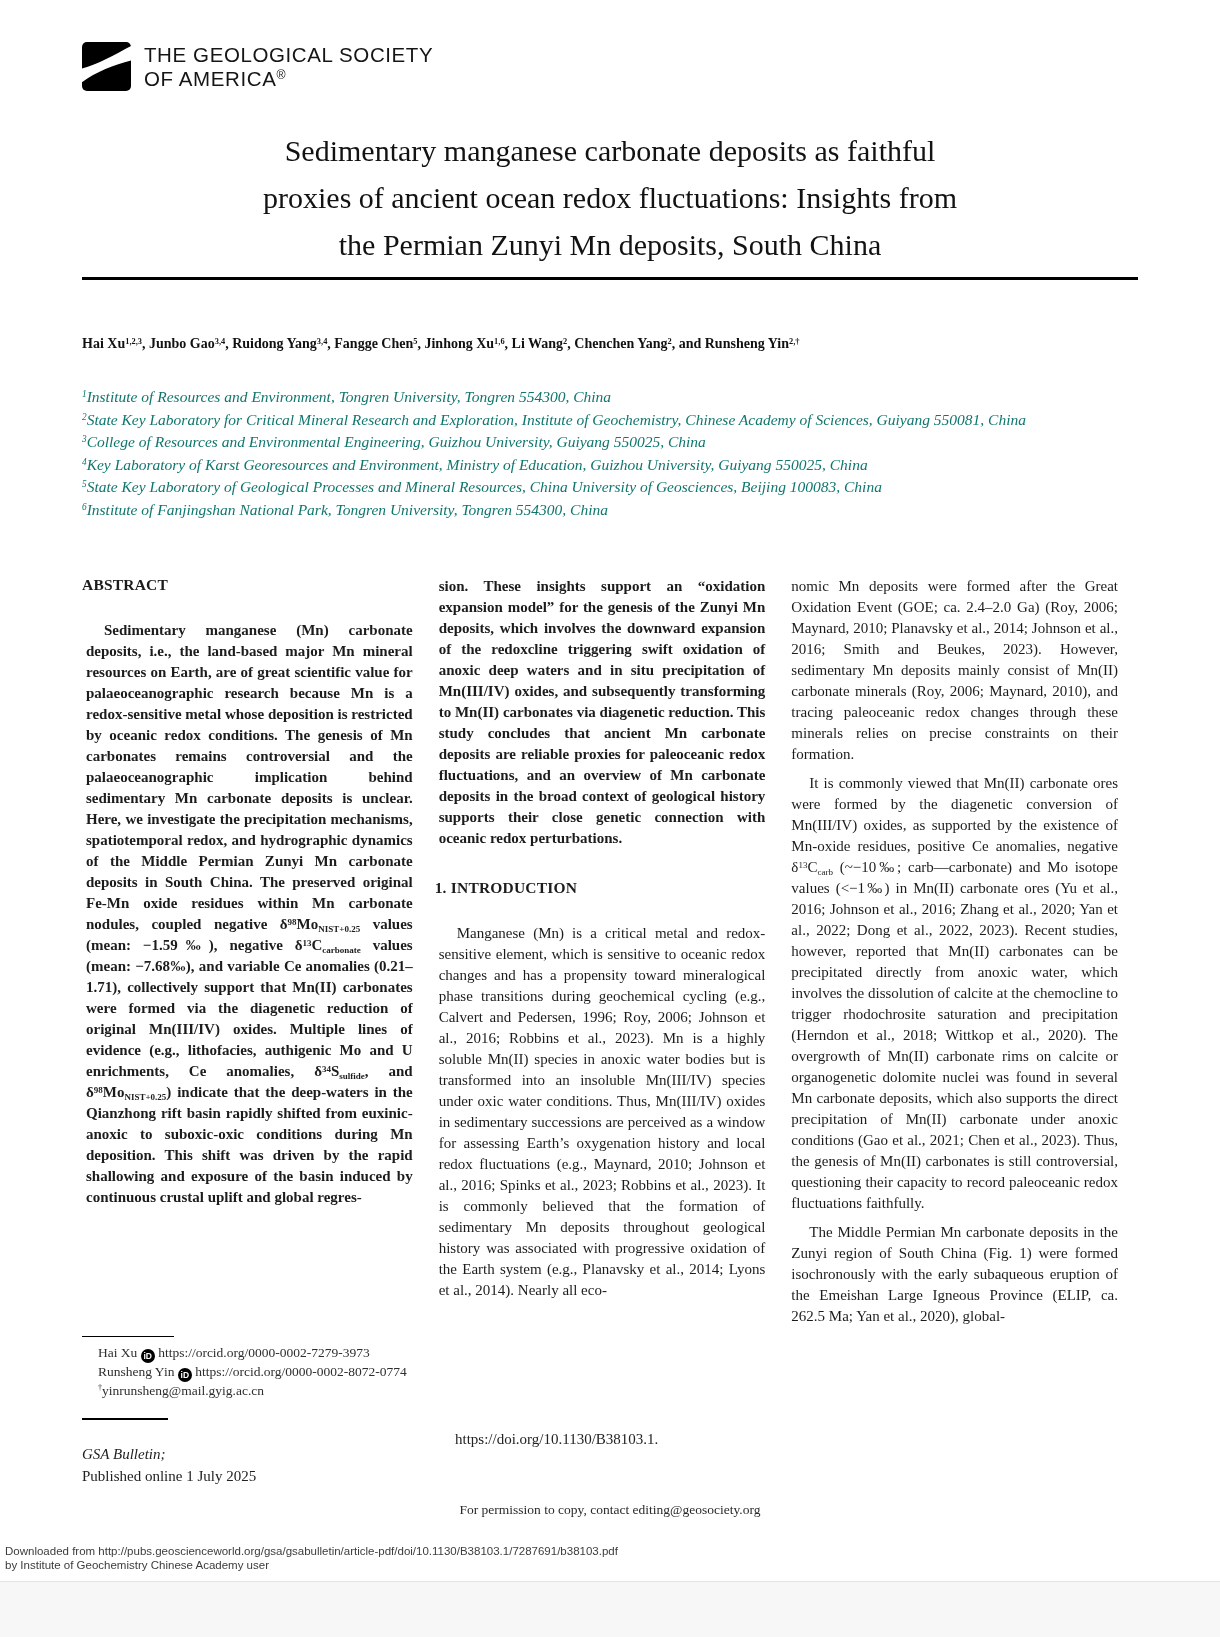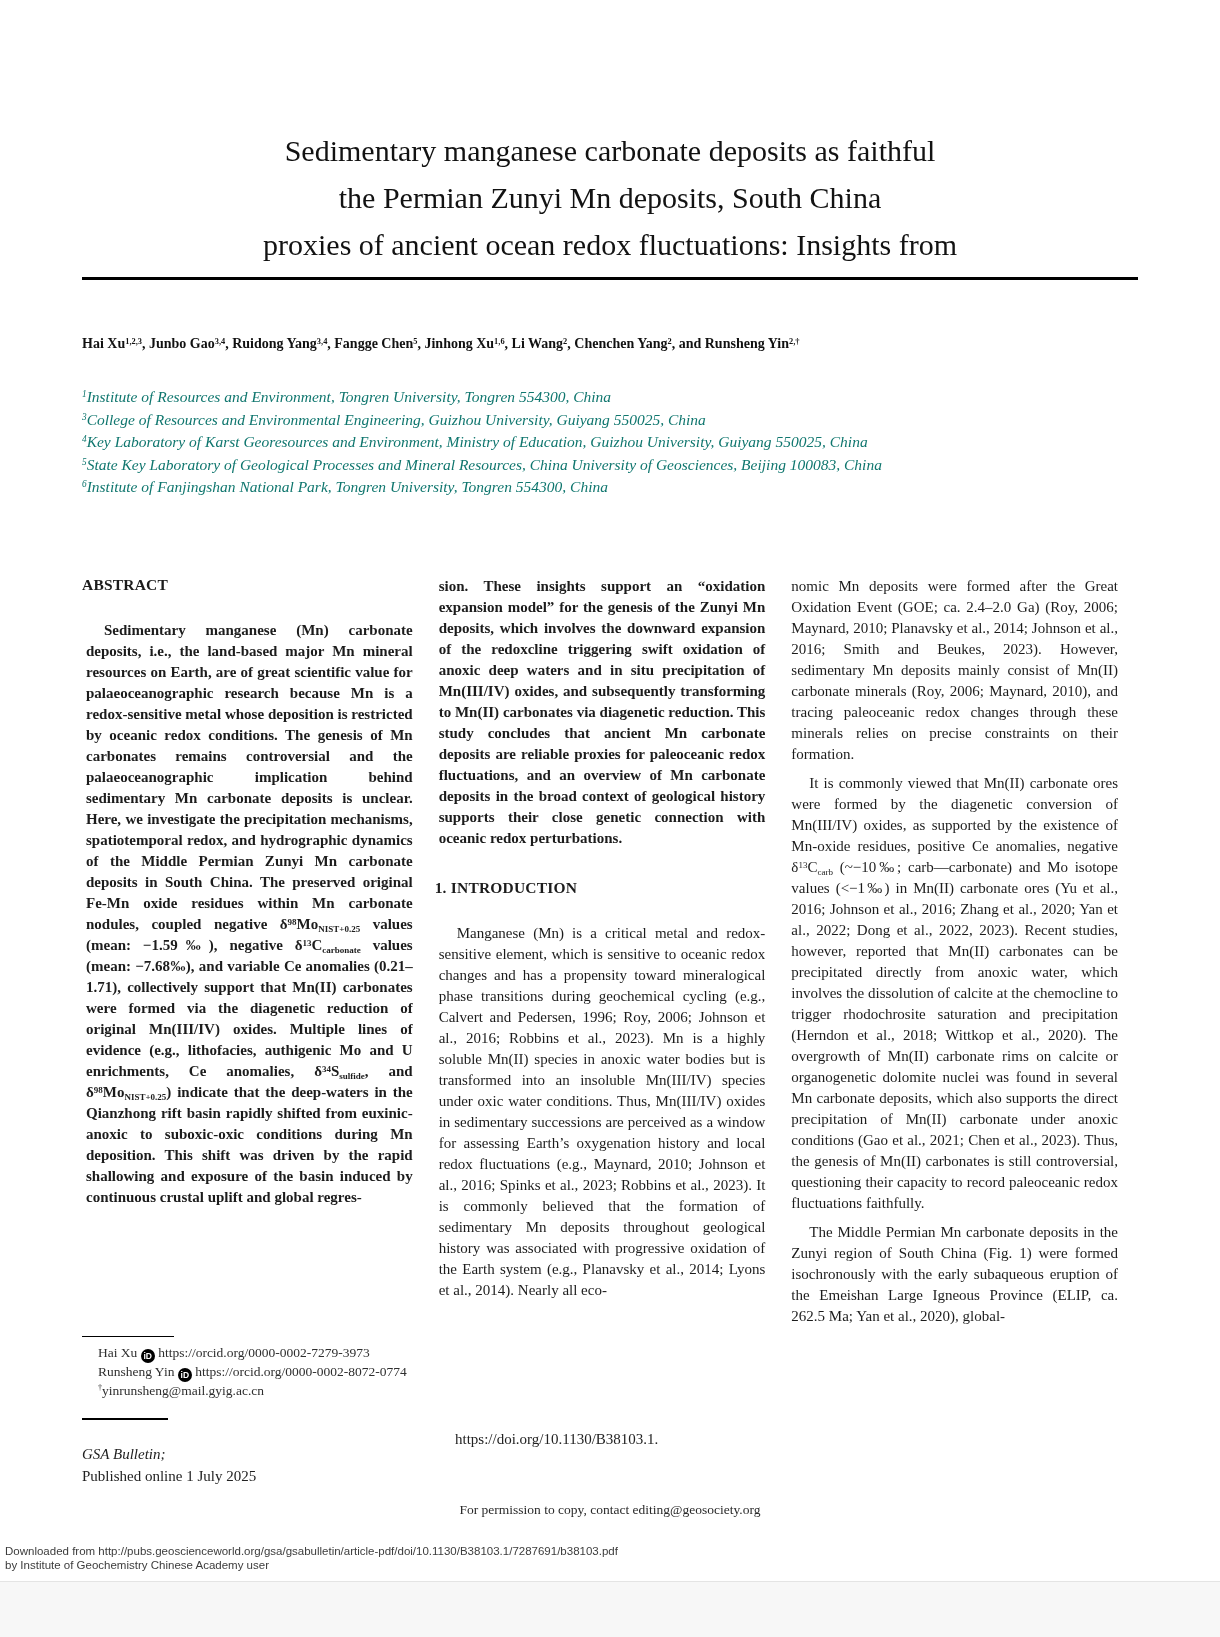--- a/index.html
+++ b/index.html
@@ -64,33 +64,46 @@
                     font-family:"Liberation Sans", sans-serif; font-size:11.5px;
                     line-height:13.5px; color:#3c3c3c; }
   .bottom-band { position:absolute; left:0; right:0; top:1581px; bottom:0;
                  background:#f7f7f7; border-top:1px solid #e4e4e4; }
 </style>
 </head>
 <body>
 
 <div class="page">
 
+  <header class="masthead">
+    <span class="logo-mark">
+      <svg viewBox="0 0 50 50" aria-hidden="true">
+        <rect x="0" y="0" width="50" height="50" rx="5" fill="#000"></rect>
+        <path d="M0 27 C 16 23, 33 13, 50 4 L 50 19 C 33 23, 14 31, 0 41 Z" fill="#fff"></path>
+      </svg>
+    </span>
+    <div class="logo-text">
+      <div>THE GEOLOGICAL SOCIETY</div>
+      <div>OF AMERICA<sup>®</sup></div>
+    </div>
+  </header>
 
   <h1 class="article-title">
     <div class="title-line">Sedimentary manganese carbonate deposits as faithful</div>
+    <div class="title-line">proxies of ancient ocean redox fluctuations: Insights from</div>
     <div class="title-line">the Permian Zunyi Mn deposits, South China</div>
-    <div class="title-line">proxies of ancient ocean redox fluctuations: Insights from</div>
   </h1>
 
   <div class="title-rule"></div>
 
   <p class="authors">Hai Xu<sup>1,2,3</sup>, Junbo Gao<sup>3,4</sup>, Ruidong Yang<sup>3,4</sup>, Fangge Chen<sup>5</sup>, Jinhong Xu<sup>1,6</sup>, Li Wang<sup>2</sup>, Chenchen Yang<sup>2</sup>, and Runsheng Yin<sup>2,†</sup></p>
 
   <div class="affiliations">
     <div class="affil"><sup>1</sup>Institute of Resources and Environment, Tongren University, Tongren 554300, China</div>
+    <div class="affil"><sup>2</sup>State Key Laboratory for Critical Mineral Research and Exploration, Institute of Geochemistry, Chinese Academy of Sciences, Guiyang 550081, China</div>
     <div class="affil"><sup>3</sup>College of Resources and Environmental Engineering, Guizhou University, Guiyang 550025, China</div>
     <div class="affil"><sup>4</sup>Key Laboratory of Karst Georesources and Environment, Ministry of Education, Guizhou University, Guiyang 550025, China</div>
     <div class="affil"><sup>5</sup>State Key Laboratory of Geological Processes and Mineral Resources, China University of Geosciences, Beijing 100083, China</div>
     <div class="affil"><sup>6</sup>Institute of Fanjingshan National Park, Tongren University, Tongren 554300, China</div>
   </div>
 
   <div class="columns">
 
     <div class="column">
       <h2 class="section-heading abstract-heading">ABSTRACT</h2>

